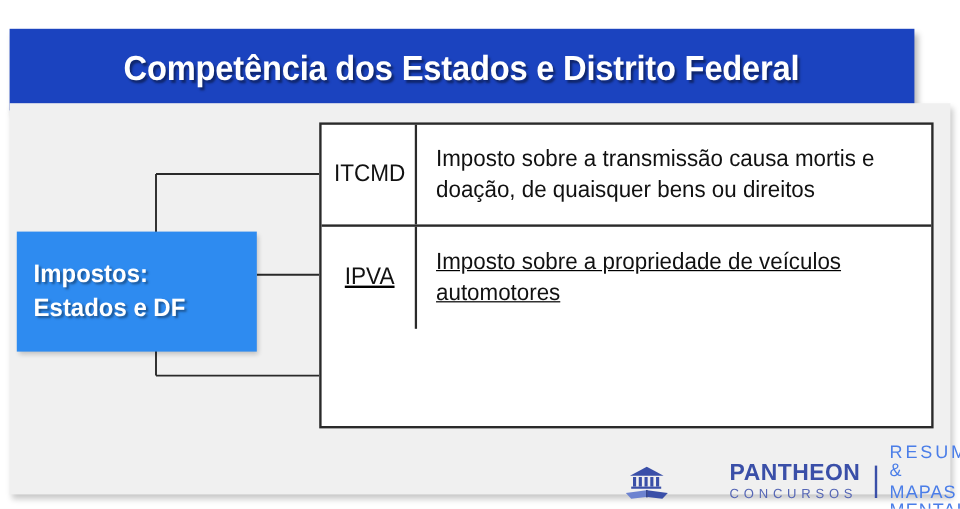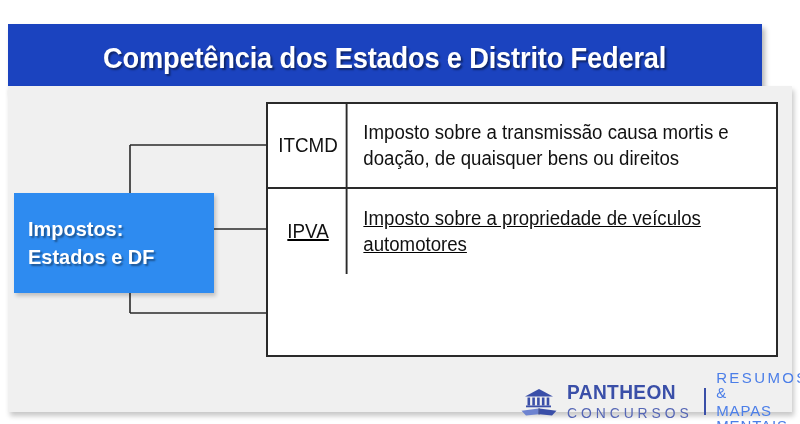--- a/index.html
+++ b/index.html
@@ -159,33 +159,34 @@
   }
   .logo-words {
     display: flex;
     align-items: center;
     gap: 7px;
   }
   .logo-brand {
     display: flex;
     flex-direction: column;
     line-height: 1;
+    margin-left: 41px;
   }
   .logo-brand-main {
     font-family: "Liberation Sans", sans-serif;
     font-size: 19.5px;
     font-weight: bold;
     color: #3a4fa8;
     letter-spacing: 0.4px;
     transform: scaleX(0.98);
     transform-origin: left center;
   }
   .logo-brand-sub {
     font-family: "Liberation Sans", sans-serif;
-    font-size: 14px;
+    font-size: 11px;
     color: #5566b5;
     letter-spacing: 4.0px;
     margin-top: 3px;
     transform: scaleX(0.99);
     transform-origin: left center;
   }
   .logo-divider {
     width: 3px;
     height: 27px;
     background: #3a4fa8;

